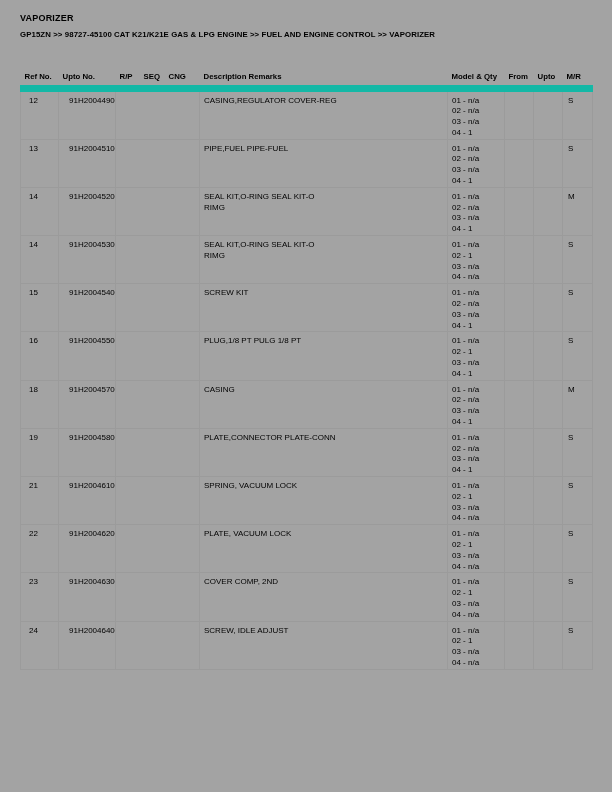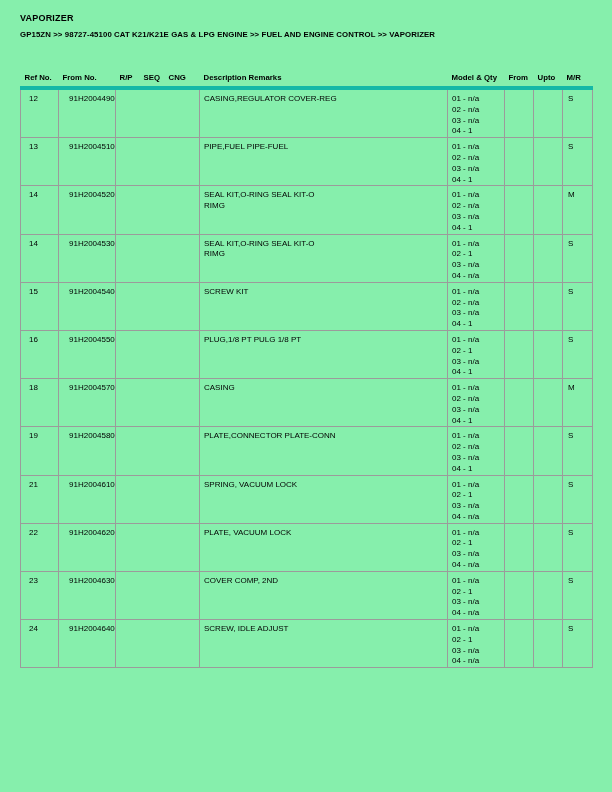--- a/index.html
+++ b/index.html
@@ -3,29 +3,29 @@
 <meta charset="utf-8">
 <style>
   * { margin: 0; padding: 0; box-sizing: border-box; }
   html, body { background: #ffffff; }
   body {
     width: 612px; height: 792px;
     font-family: "Liberation Sans", sans-serif;
     color: #000000;
     overflow: hidden;
   }
-  .page { width: 612px; height: 792px; padding: 13px 20px 0 20px; background: #86efac; }
+  .page { width: 612px; height: 792px; padding: 13px 20px 0 20px; background: #a3a3a3; }
   .doc-title { font-size: 9px; font-weight: bold; line-height: 11px; letter-spacing: 0.2px; }
   .breadcrumb { margin-top: 6px; font-size: 7.8px; font-weight: bold; line-height: 10px; letter-spacing: 0.1px; }
   table.parts { margin-top: 31px; width: 572px; border-collapse: collapse; table-layout: fixed; }
   thead th {
     font-size: 7.8px; font-weight: bold; text-align: left;
     vertical-align: bottom; height: 17px;
     padding: 0 0 4px 4px;
-    border: none; border-bottom: 4px solid #14b8a6;
+    border: none; border-bottom: 7px solid #14b8a6;
     white-space: nowrap; overflow: visible;
   }
   tbody td {
     font-size: 8px; line-height: 10.8px;
     vertical-align: top;
     height: 47px;
     padding: 4px 2px 0 4px;
     border: 1px solid #9b9b9b;
     overflow: hidden;
   }
@@ -50,21 +50,21 @@
       <col style="width:35px">
       <col style="width:248px">
       <col style="width:57px">
       <col style="width:29px">
       <col style="width:29px">
       <col style="width:30px">
     </colgroup>
     <thead>
       <tr>
         <th>Ref No.</th>
-        <th>From No.</th>
+        <th>Upto No.</th>
         <th>R/P</th>
         <th>SEQ</th>
         <th>CNG</th>
         <th>Description Remarks</th>
         <th>Model &amp; Qty</th>
         <th>From</th>
         <th>Upto</th>
         <th>M/R</th>
       </tr>
     </thead>

